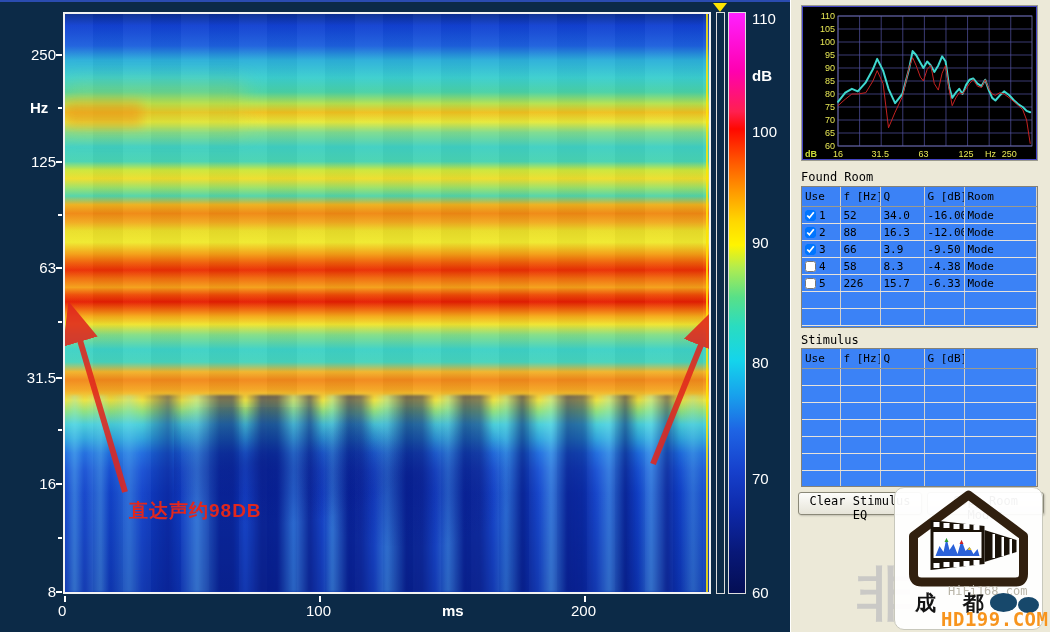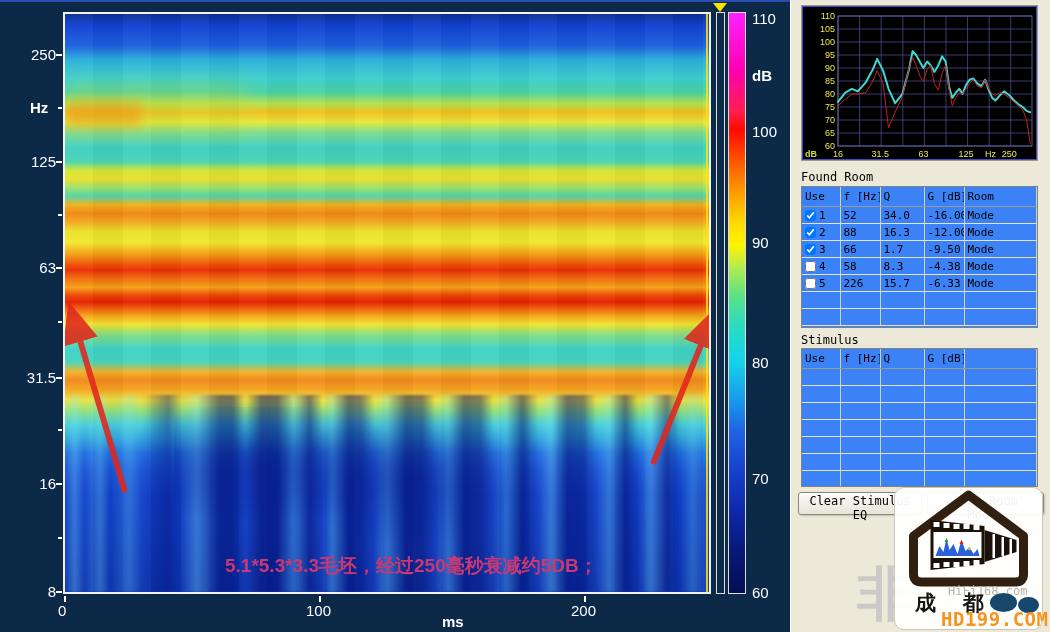--- a/index.html
+++ b/index.html
@@ -112,21 +112,21 @@
     <svg class="annot-svg" width="644" height="578">
       <defs>
         <marker id="ah" markerWidth="9" markerHeight="8" refX="5.5" refY="3" orient="auto">
           <path d="M0,0 L7,3 L0,6 Z" fill="#e0271e"></path>
         </marker>
       </defs>
       <line x1="60" y1="478" x2="6" y2="296" stroke="#e0271e" stroke-width="6" opacity="0.88" marker-end="url(#ah)"></line>
       <line x1="588" y1="450" x2="648" y2="301" stroke="#e0271e" stroke-width="6" opacity="0.88" marker-end="url(#ah)"></line>
     </svg>
 
-    <div class="annot-note" style="left:160px;top:539px;">5.1*5.3*3.3毛坯，经过250毫秒衰减约5DB；</div>
+    <div class="annot-text" style="left:64px;top:484px;">直达声约98DB</div>
   </div>
 
   <div class="axlab r" style="left:12px;top:46px;">250</div>
   <div class="axlab b" style="left:30px;top:99px;">Hz</div>
   <div class="axlab r" style="left:12px;top:153px;">125</div>
   <div class="axlab r" style="left:12px;top:259px;">63</div>
   <div class="axlab r" style="left:12px;top:369px;">31.5</div>
   <div class="axlab r" style="left:12px;top:475px;">16</div>
   <div class="axlab r" style="left:12px;top:583px;">8</div>
 
@@ -137,21 +137,21 @@
   <div class="tick y" style="top:267px;"></div>
   <div class="tick ym" style="top:321px;"></div>
   <div class="tick y" style="top:377px;"></div>
   <div class="tick ym" style="top:429px;"></div>
   <div class="tick y" style="top:483px;"></div>
   <div class="tick ym" style="top:537px;"></div>
   <div class="tick y" style="top:591px;"></div>
 
   <div class="axlab" style="left:58px;top:602px;">0</div>
   <div class="axlab" style="left:306px;top:602px;">100</div>
-  <div class="axlab b" style="left:442px;top:602px;margin-top:11px;">ms</div>
+  <div class="axlab b" style="left:442px;top:602px;">ms</div>
   <div class="axlab" style="left:571px;top:602px;">200</div>
   <div class="tick x" style="left:64px;"></div>
   <div class="tick x" style="left:319px;"></div>
   <div class="tick x" style="left:584px;"></div>
 
   <div class="mtri"></div>
   <div class="mtrack"></div>
   <div class="cbar"></div>
   <div class="cblab" style="top:10px;">110</div>
   <div class="cblab" style="top:67px;font-weight:bold;">dB</div>
@@ -237,21 +237,21 @@
         <tr>
           <td><input type="checkbox" checked="true" style=""><span>2</span></td>
           <td>88</td>
           <td>16.3</td>
           <td>-12.00</td>
           <td>Mode</td>
         </tr>
         <tr>
           <td><input type="checkbox" checked="true" style=""><span>3</span></td>
           <td>66</td>
-          <td>1.7</td>
+          <td>3.9</td>
           <td>-9.50</td>
           <td>Mode</td>
         </tr>
         <tr>
           <td><input type="checkbox" style=""><span>4</span></td>
           <td>58</td>
           <td>8.3</td>
           <td>-4.38</td>
           <td>Mode</td>
         </tr>

